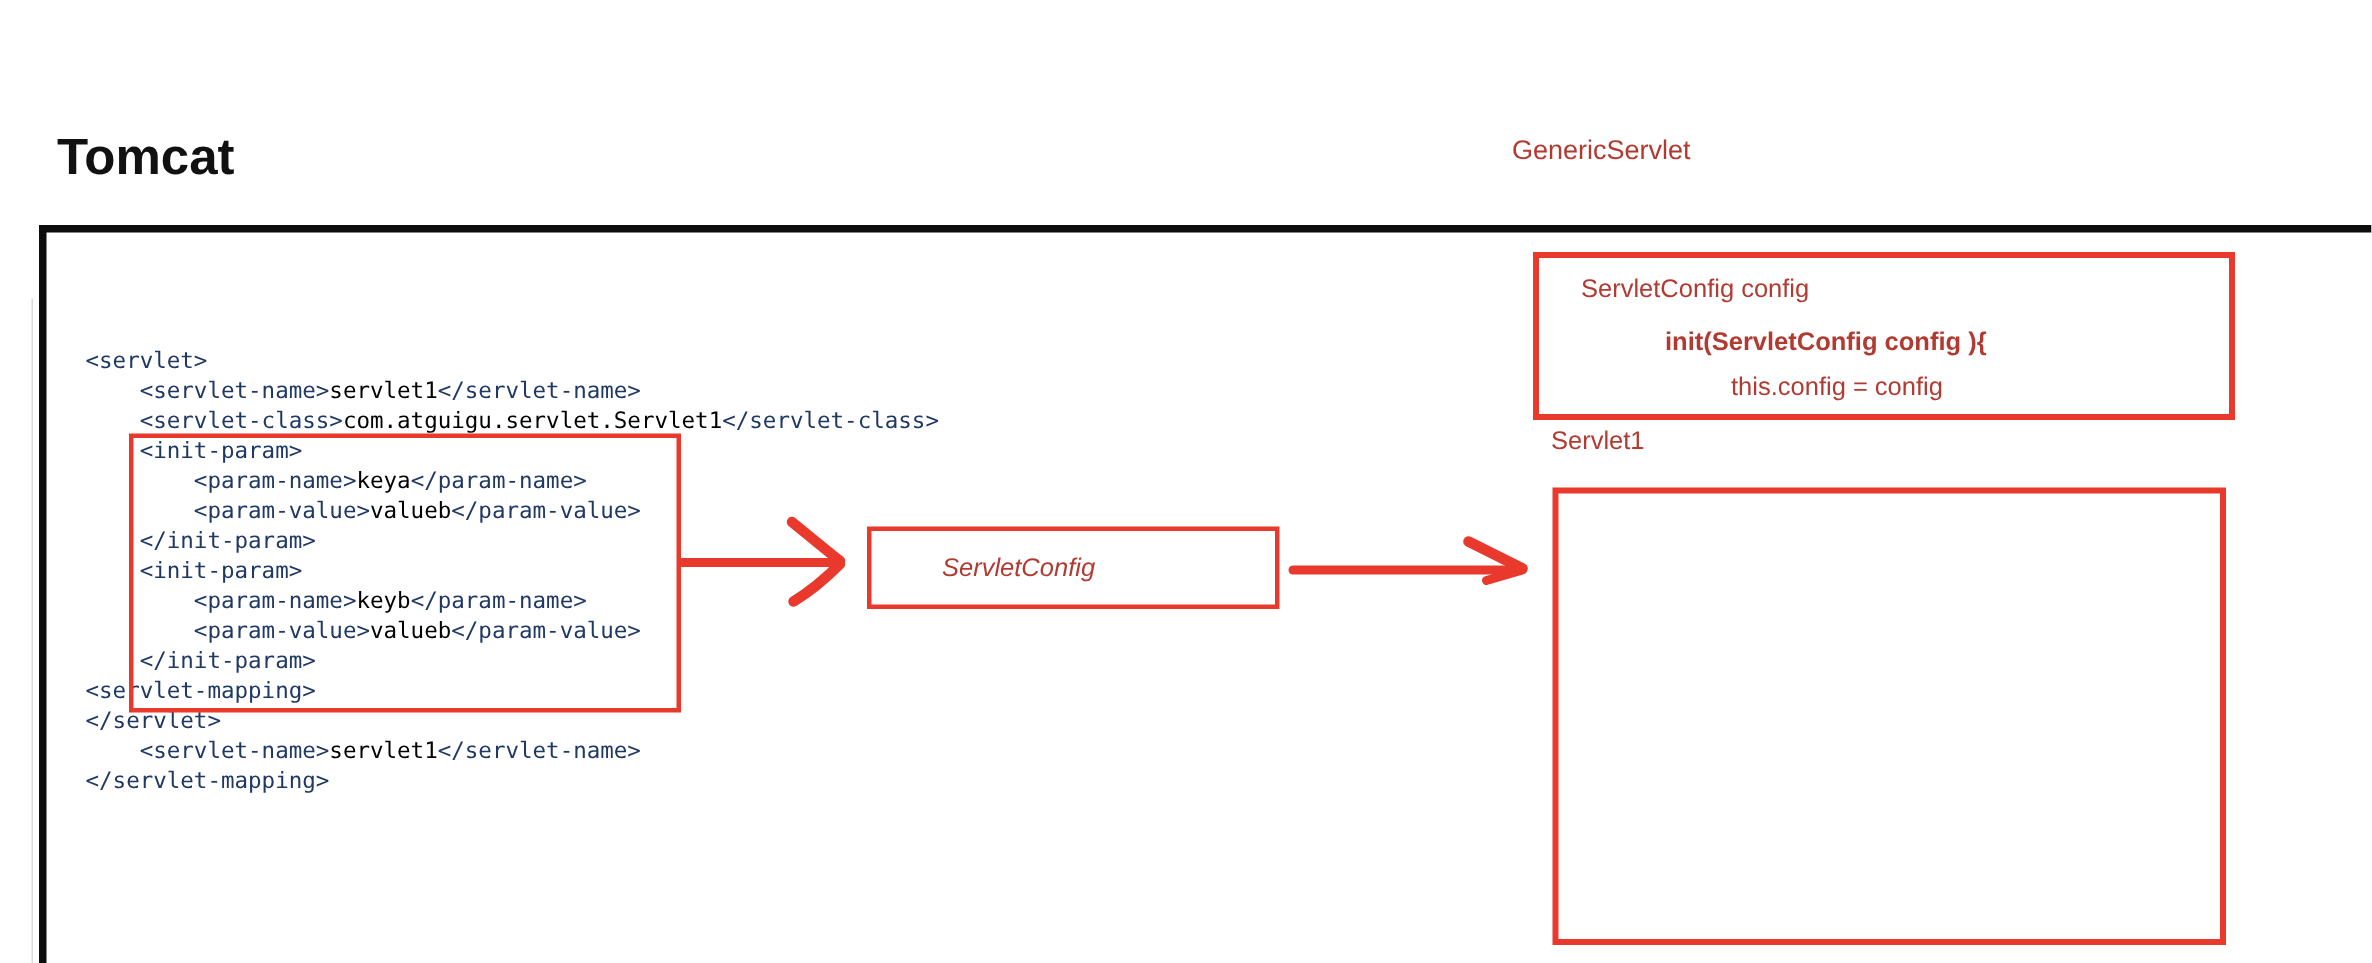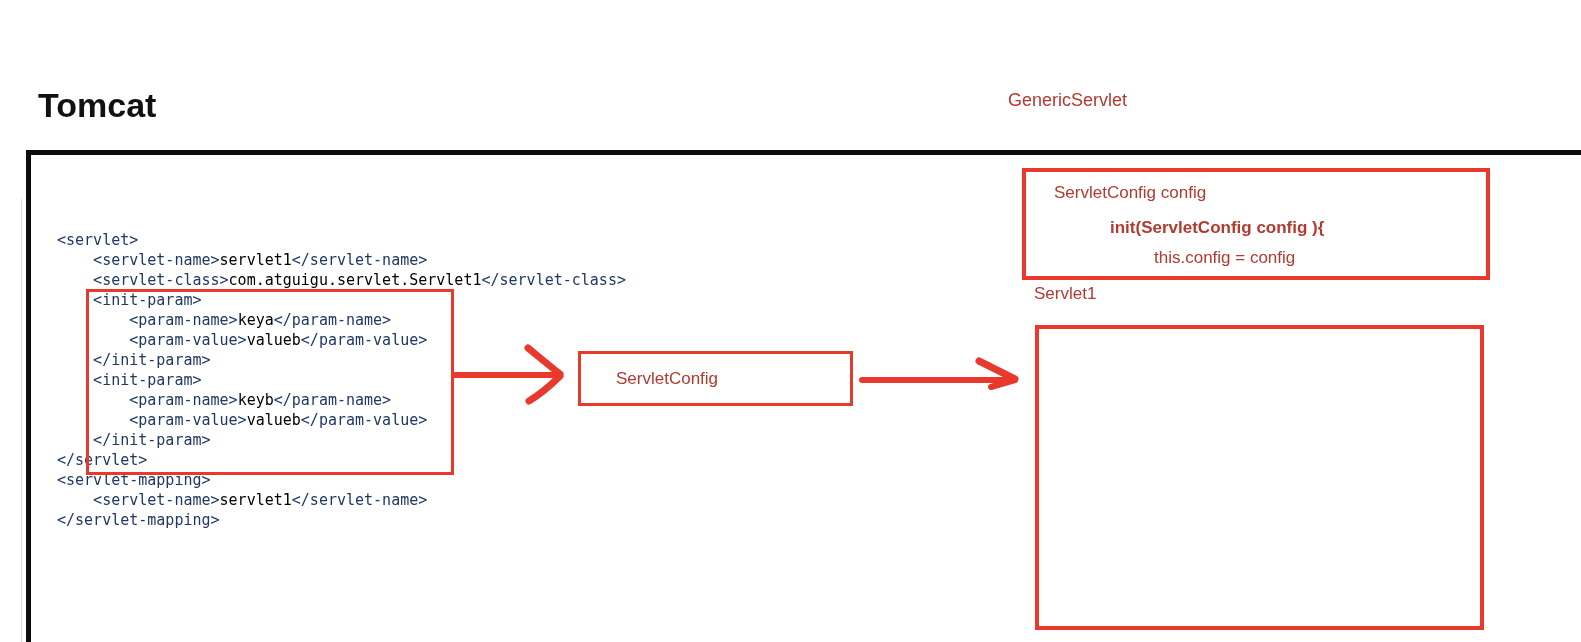--- a/index.html
+++ b/index.html
@@ -17,21 +17,21 @@
         font-size:15px;line-height:20px;}
   .code-line{white-space:pre;height:20px;}
   .tag{color:#1F3864;}
   .txt{color:#000000;}
   .com{color:#7f7f7f;font-style:italic;}
 
   
   .redbox{position:absolute;border:3px solid #E8392C;box-sizing:border-box;background:transparent;}
   .init-box{left:86px;top:245px;width:368px;height:186px;}
   .sc-box{left:578px;top:307px;width:275px;height:55px;}
-  .sc-box .lbl{position:absolute;left:35px;top:15px;font-size:17px;color:#B13A31;}
+  .sc-box .lbl{position:absolute;left:47px;top:15px;font-size:17px;color:#B13A31;font-style:italic;}
   .gs-box{left:1022px;top:124px;width:468px;height:112px;border-width:4px;}
   .gs-box .l1{position:absolute;left:28px;top:11px;font-size:17px;color:#B13A31;}
   .gs-box .l2{position:absolute;left:84px;top:46px;font-size:17px;color:#B13A31;font-weight:bold;}
   .gs-box .l3{position:absolute;left:128px;top:76px;font-size:17px;color:#B13A31;}
   .servlet1-label{position:absolute;left:1034px;top:240px;font-size:17px;color:#B13A31;}
   .instance-box{left:1035px;top:281px;width:449px;height:305px;border-width:4px;}
 
   .arrows{position:absolute;left:0;top:0;width:1581px;height:642px;pointer-events:none;}
 </style>
 </head>
@@ -50,22 +50,22 @@
       <div class="code-line"><span class="tag">    &lt;servlet-name&gt;</span><span class="txt">servlet1</span><span class="tag">&lt;/servlet-name&gt;</span></div>
       <div class="code-line"><span class="tag">    &lt;servlet-class&gt;</span><span class="txt">com.atguigu.servlet.Servlet1</span><span class="tag">&lt;/servlet-class&gt;</span></div>
       <div class="code-line"><span class="tag">    &lt;init-param&gt;</span></div>
       <div class="code-line"><span class="tag">        &lt;param-name&gt;</span><span class="txt">keya</span><span class="tag">&lt;/param-name&gt;</span></div>
       <div class="code-line"><span class="tag">        &lt;param-value&gt;</span><span class="txt">valueb</span><span class="tag">&lt;/param-value&gt;</span></div>
       <div class="code-line"><span class="tag">    &lt;/init-param&gt;</span></div>
       <div class="code-line"><span class="tag">    &lt;init-param&gt;</span></div>
       <div class="code-line"><span class="tag">        &lt;param-name&gt;</span><span class="txt">keyb</span><span class="tag">&lt;/param-name&gt;</span></div>
       <div class="code-line"><span class="tag">        &lt;param-value&gt;</span><span class="txt">valueb</span><span class="tag">&lt;/param-value&gt;</span></div>
       <div class="code-line"><span class="tag">    &lt;/init-param&gt;</span></div>
+      <div class="code-line"><span class="tag">&lt;servlet-mapping&gt;</span></div>
       <div class="code-line"><span class="tag">&lt;/servlet&gt;</span></div>
-      <div class="code-line"><span class="tag">&lt;servlet-mapping&gt;</span></div>
       <div class="code-line"><span class="tag">    &lt;servlet-name&gt;</span><span class="txt">servlet1</span><span class="tag">&lt;/servlet-name&gt;</span></div>
       <div class="code-line"><span class="tag">&lt;/servlet-mapping&gt;</span></div>
     </div>
 
   <div class="redbox init-box"></div>
 
   <div class="redbox sc-box">
     <span class="lbl">ServletConfig</span>
   </div>
 

